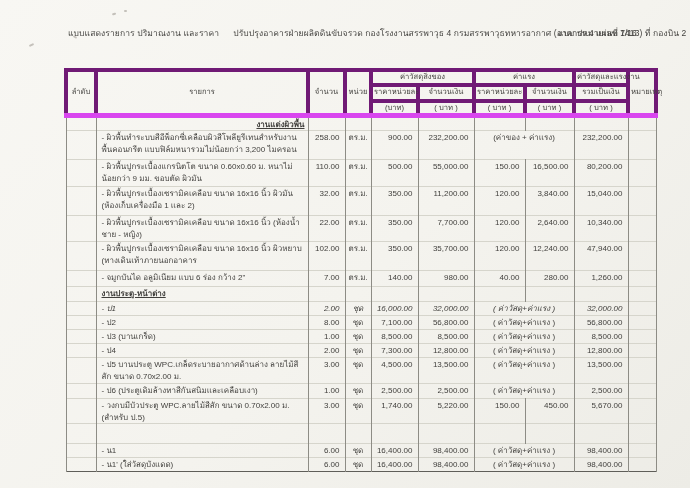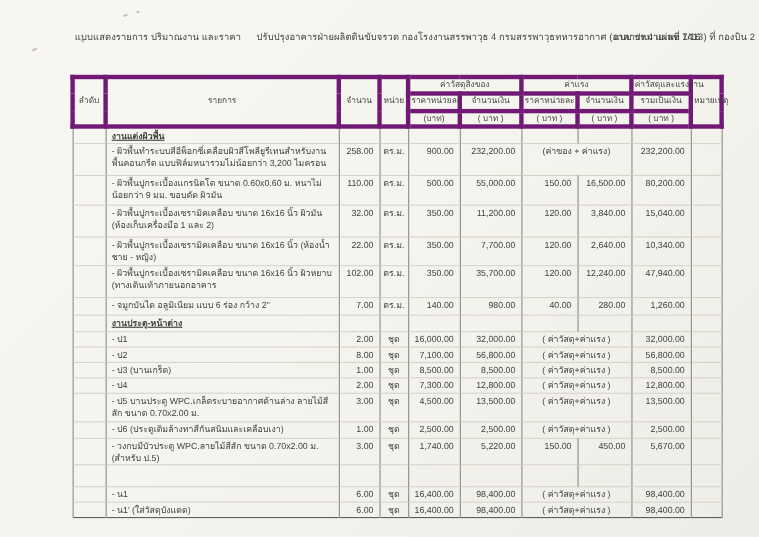--- a/index.html
+++ b/index.html
@@ -17,21 +17,21 @@
   table{
     position:absolute;left:64px;top:68px;width:590px;
     border-collapse:collapse;table-layout:fixed;
     font-size:8px;line-height:1.4;
   }
   table{border:1.4px solid #5f5e59;}
   th{border:4px solid #701a75;font-weight:normal;font-size:7.6px;padding:0 1px;
      text-align:center;vertical-align:middle;background:transparent;}
   td{border-left:1px solid #8d8c85;border-right:1px solid #8d8c85;
      border-top:1px solid #d6d5cc;vertical-align:top;padding:1px 3px 0 3px;}
-  tbody tr:first-child td{border-top:1px solid #d946ef;}
+  tbody tr:first-child td{border-top:5px solid #d946ef;text-align:right;}
   .c-desc{padding-left:5px;}
   .c-num{text-align:right;padding-right:5px;}
   .c-center{text-align:center;}
   .section-label{font-weight:bold;text-decoration:underline;}
   .nowrap{white-space:nowrap;overflow:visible;}
   thead th.group{font-size:7.6px;}
 </style>
 </head>
 <body>
 
@@ -173,21 +173,21 @@
         <td class="c-desc"><span class="section-label">งานประตู-หน้าต่าง</span></td>
         <td class="c-num"></td>
         <td class="c-center"></td>
         <td class="c-num"></td>
         <td class="c-num"></td>
         <td class="c-num"></td>
         <td class="c-num"></td>
         <td class="c-num"></td>
         <td></td>
       </tr>
-      <tr style="height: 14px;">
+      <tr style="height: 14px; font-style: italic;">
         <td></td>
         <td class="c-desc">- ป1</td>
         <td class="c-num">2.00</td>
         <td class="c-center">ชุด</td>
         <td class="c-num">16,000.00</td>
         <td class="c-num">32,000.00</td>
         <td class="c-center nowrap" colspan="2">( ค่าวัสดุ+ค่าแรง )</td>
         <td class="c-num">32,000.00</td>
         <td></td>
       </tr>

